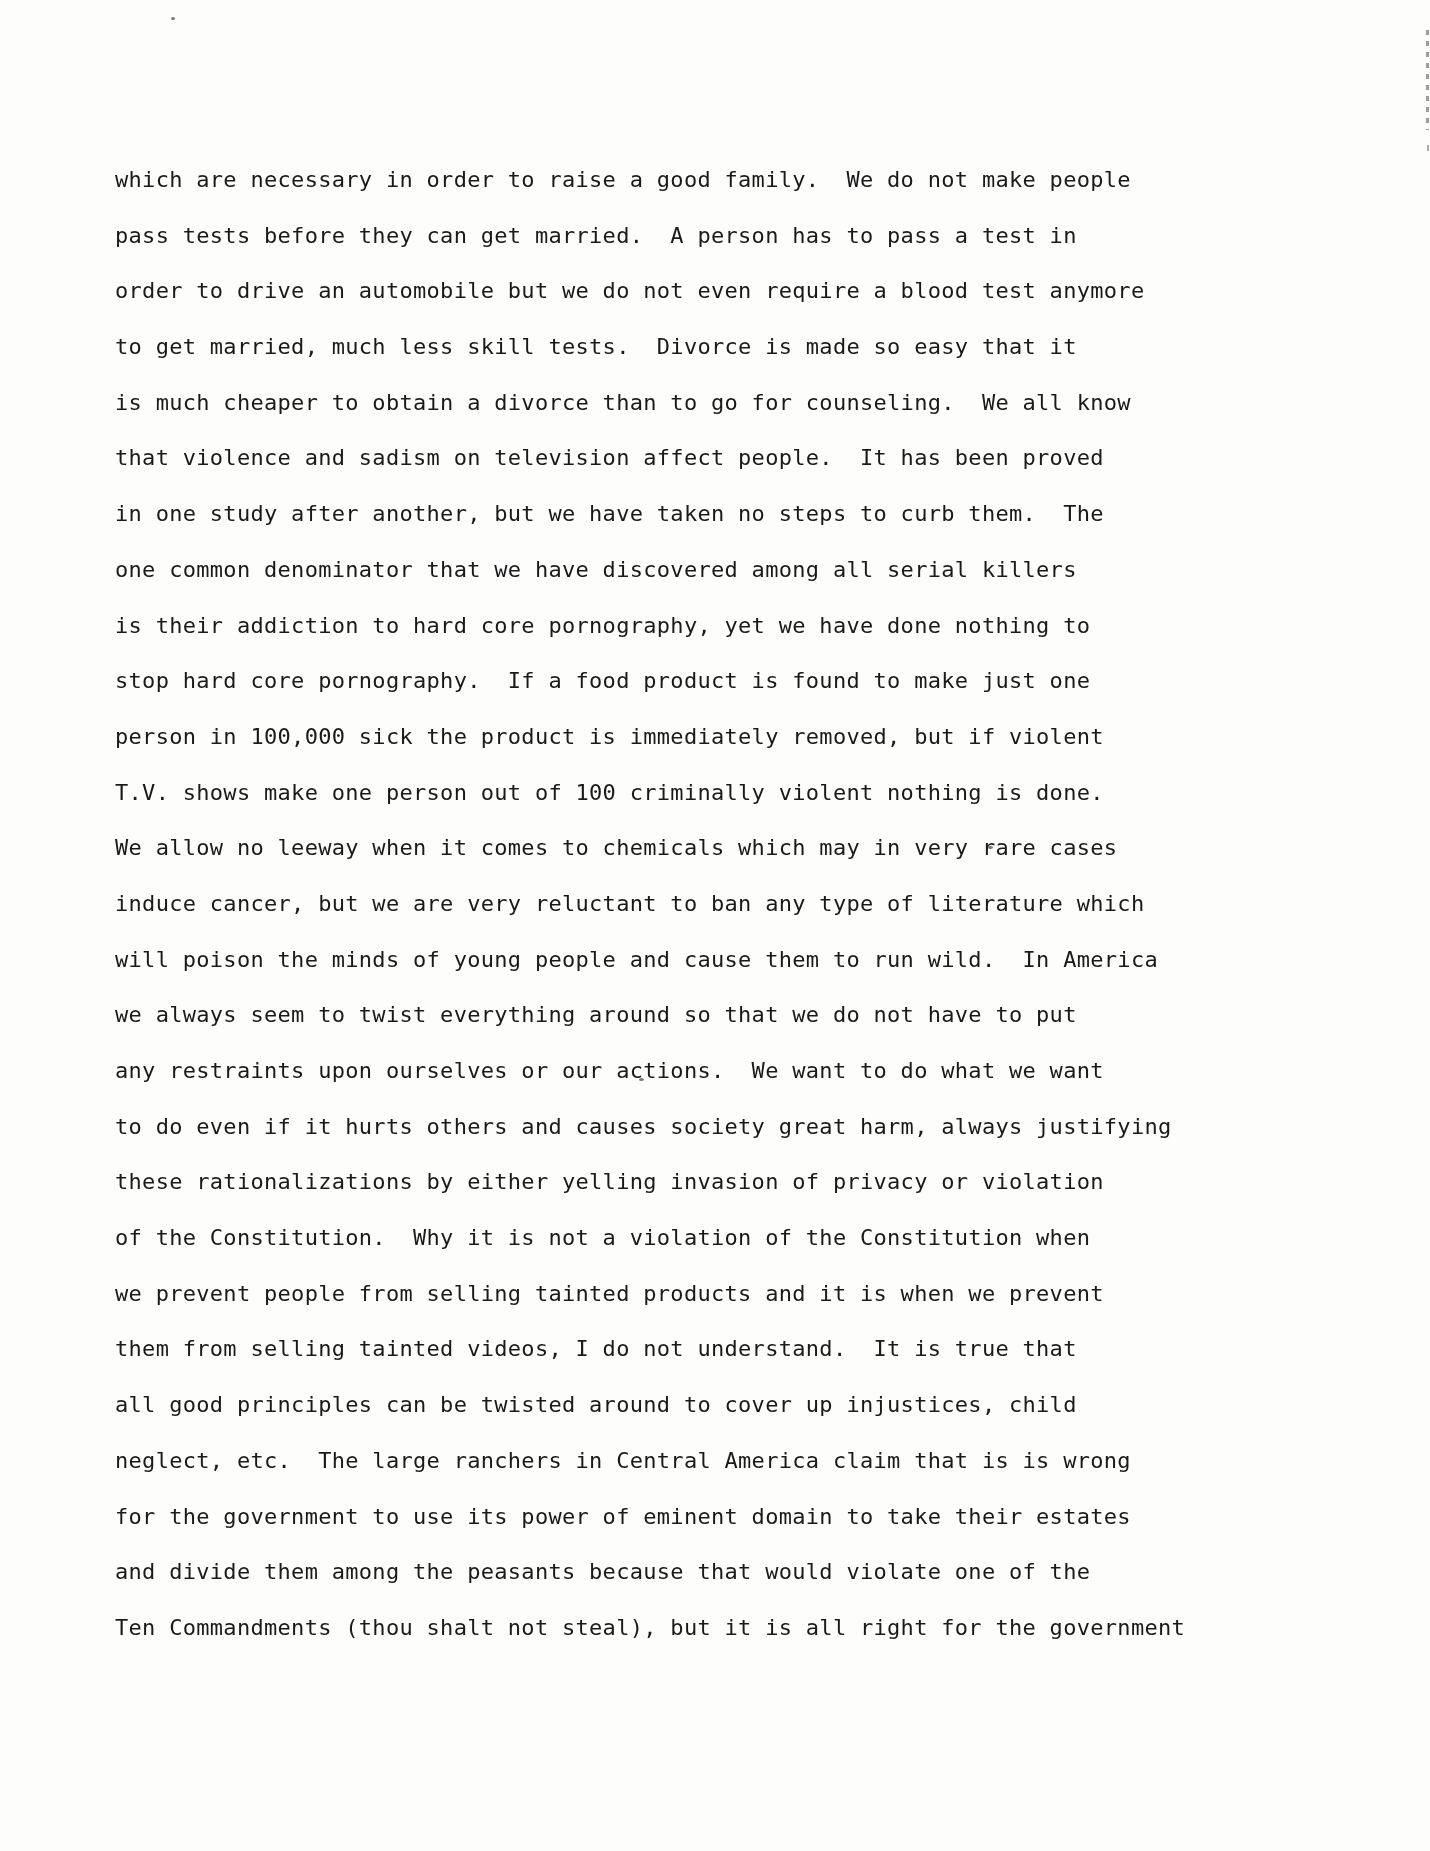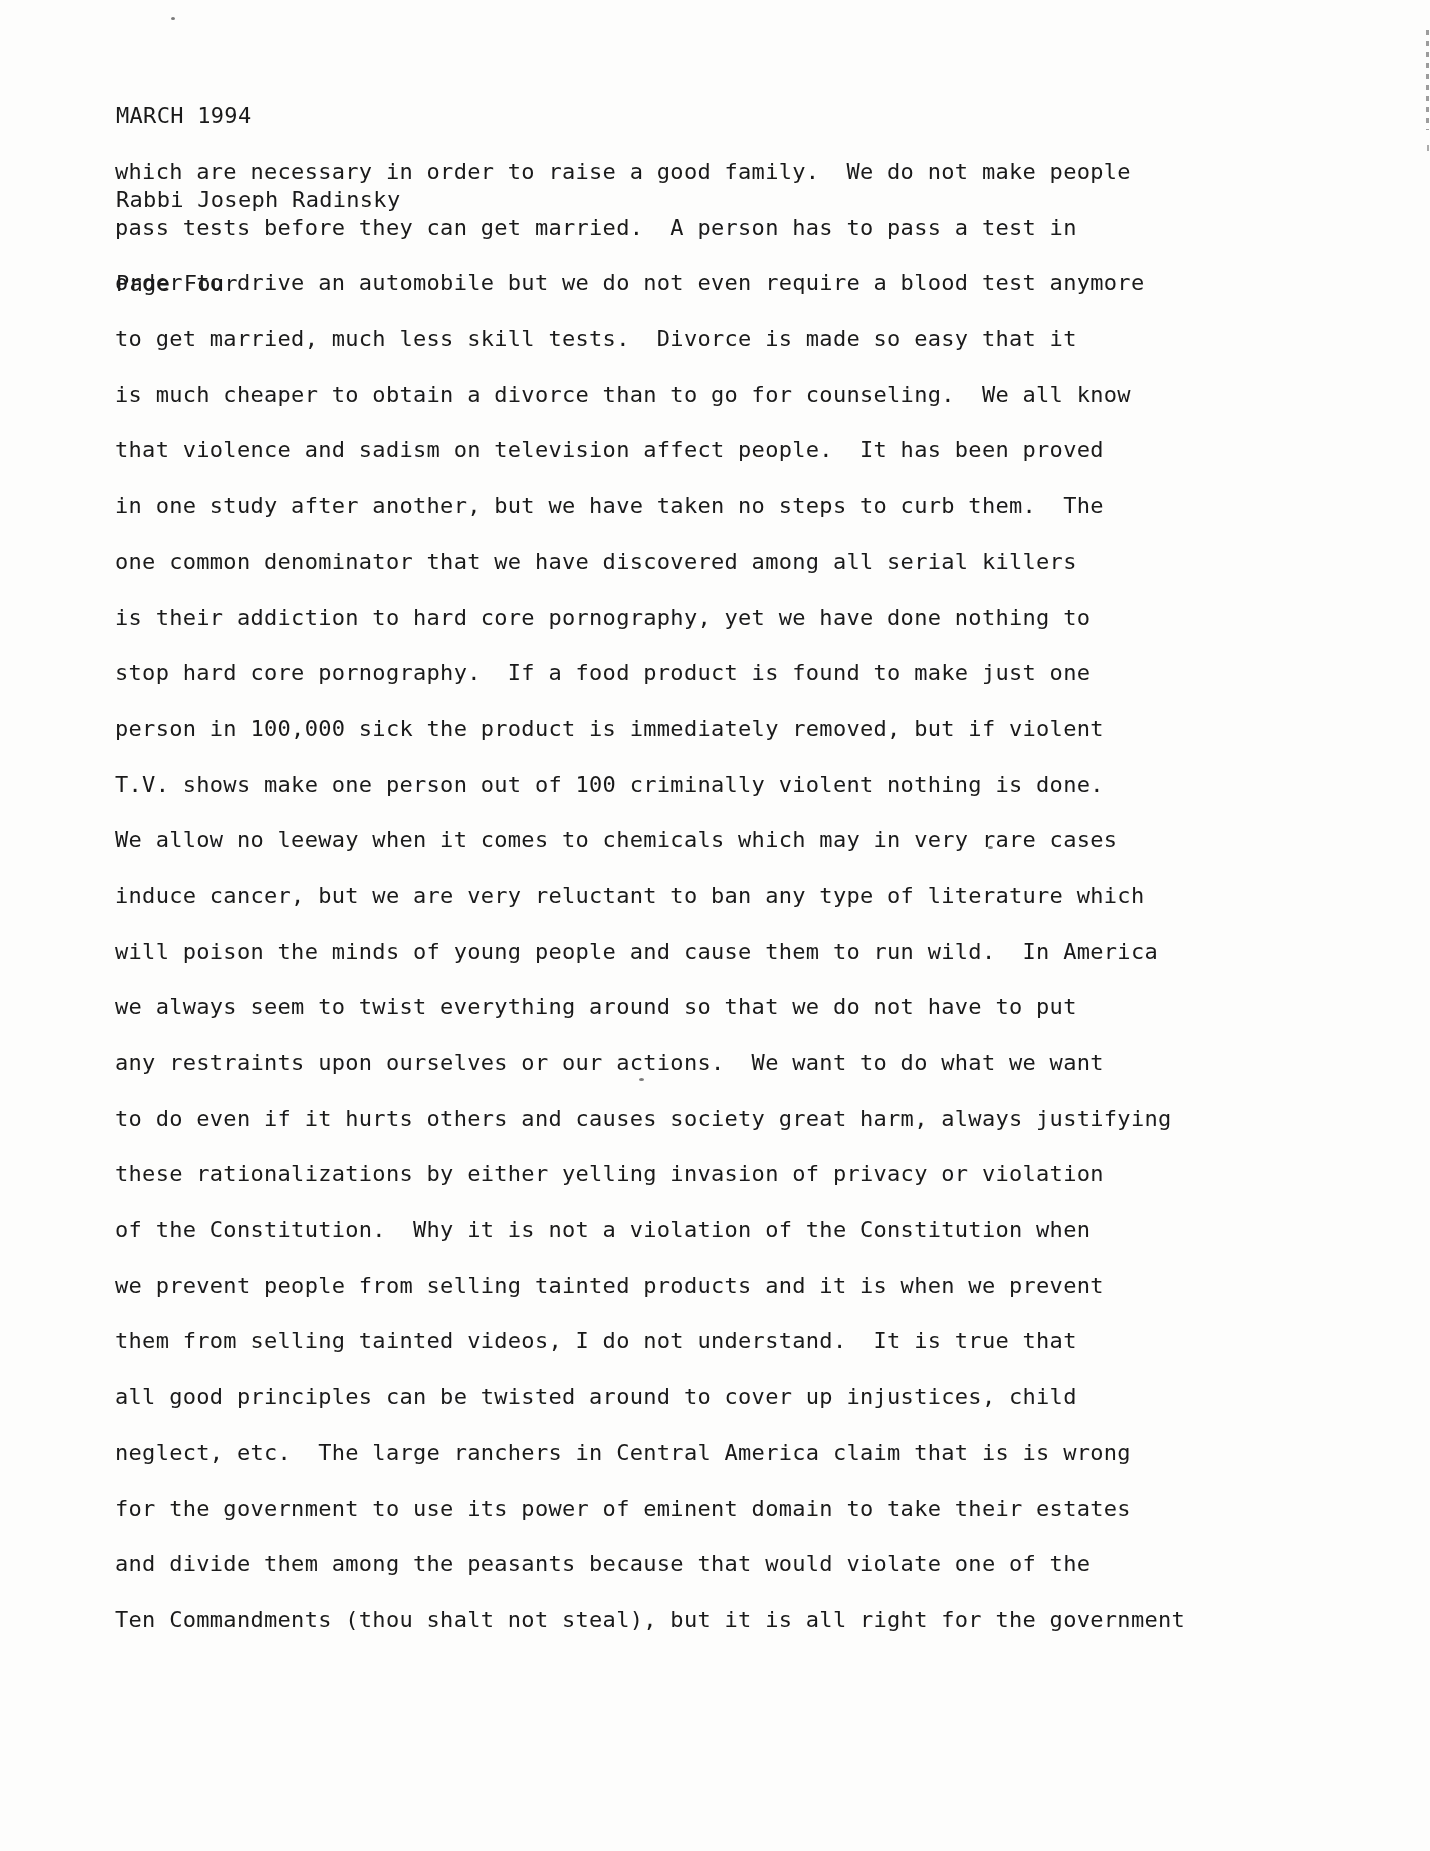--- a/index.html
+++ b/index.html
@@ -24,21 +24,21 @@
     line-height: 28px;
     letter-spacing: 0.3px;
     white-space: pre;
   }
   .header .hline {
     height: 28px;
   }
   .body-text {
     position: absolute;
     left: 115px;
-    top: 144px;
+    top: 152px;
     font-size: 22px;
     line-height: 55.7px;
     letter-spacing: 0.3px;
     white-space: pre;
   }
   .body-text .line {
     height: 55.7px;
   }
   
   .speck {
@@ -70,25 +70,20 @@
     height: 6px;
     background: #5a5a5a;
     opacity: 0.5;
   }
 </style>
 </head>
 <body>
 
 <div class="page">
 
-  <div class="header">
-    <div class="hline">MARCH 1994</div>
-    <div class="hline">Rabbi Joseph Radinsky</div>
-    <div class="hline">Page Four</div>
-  </div>
 
   <div class="body-text"><div class="line">which are necessary in order to raise a good family.  We do not make people</div><div class="line">pass tests before they can get married.  A person has to pass a test in</div><div class="line">order to drive an automobile but we do not even require a blood test anymore</div><div class="line">to get married, much less skill tests.  Divorce is made so easy that it</div><div class="line">is much cheaper to obtain a divorce than to go for counseling.  We all know</div><div class="line">that violence and sadism on television affect people.  It has been proved</div><div class="line">in one study after another, but we have taken no steps to curb them.  The</div><div class="line">one common denominator that we have discovered among all serial killers</div><div class="line">is their addiction to hard core pornography, yet we have done nothing to</div><div class="line">stop hard core pornography.  If a food product is found to make just one</div><div class="line">person in 100,000 sick the product is immediately removed, but if violent</div><div class="line">T.V. shows make one person out of 100 criminally violent nothing is done.</div><div class="line">We allow no leeway when it comes to chemicals which may in very rare cases</div><div class="line">induce cancer, but we are very reluctant to ban any type of literature which</div><div class="line">will poison the minds of young people and cause them to run wild.  In America</div><div class="line">we always seem to twist everything around so that we do not have to put</div><div class="line">any restraints upon ourselves or our actions.  We want to do what we want</div><div class="line">to do even if it hurts others and causes society great harm, always justifying</div><div class="line">these rationalizations by either yelling invasion of privacy or violation</div><div class="line">of the Constitution.  Why it is not a violation of the Constitution when</div><div class="line">we prevent people from selling tainted products and it is when we prevent</div><div class="line">them from selling tainted videos, I do not understand.  It is true that</div><div class="line">all good principles can be twisted around to cover up injustices, child</div><div class="line">neglect, etc.  The large ranchers in Central America claim that is is wrong</div><div class="line">for the government to use its power of eminent domain to take their estates</div><div class="line">and divide them among the peasants because that would violate one of the</div><div class="line">Ten Commandments (thou shalt not steal), but it is all right for the government</div></div>
 
   <span class="speck speck-a"></span>
   <span class="speck speck-b"></span>
   <span class="speck speck-c"></span>
   <div class="edge-marks"></div>
   <div class="edge-mark-low"></div>
 
 </div>

